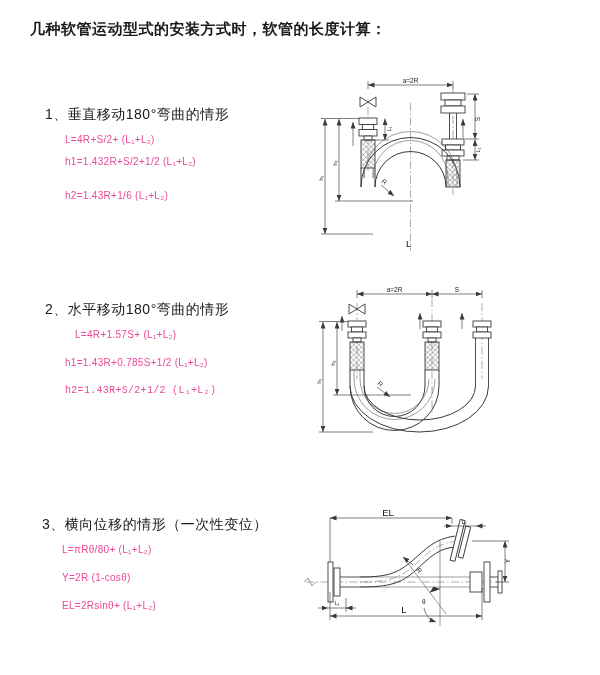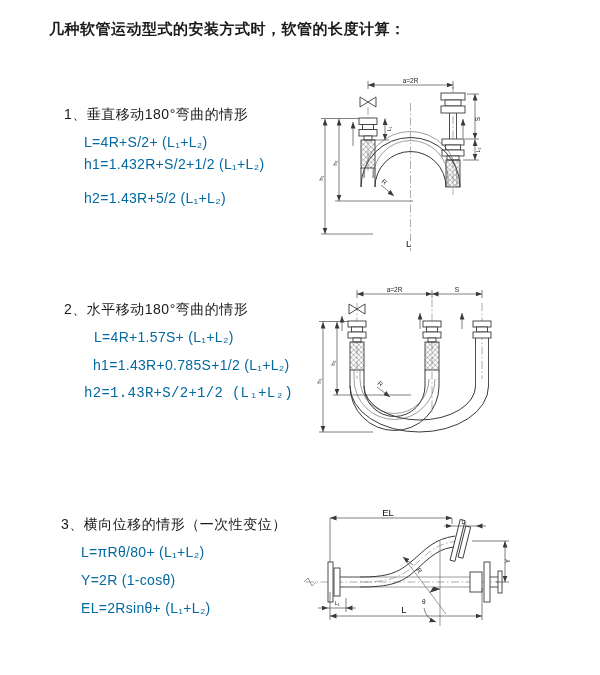--- a/index.html
+++ b/index.html
@@ -1,21 +1,21 @@
 <!DOCTYPE html>
 <html><head>
 <meta charset="utf-8">
 <style>
   html,body{margin:0;padding:0;background:#ffffff;}
   .page{position:relative;width:600px;height:675px;background:#ffffff;overflow:hidden;
         font-family:"Liberation Sans","DejaVu Sans",sans-serif;color:#1a1a1a;}
-  .abs{position:absolute;white-space:nowrap;margin-left:19px;}
+  .abs{position:absolute;white-space:nowrap;}
   .title{font-size:15px;font-weight:bold;letter-spacing:.5px;}
   .heading{font-size:14px;letter-spacing:.5px;text-align:right;}
-  .formula{font-size:14px;letter-spacing:.3px;color:#0369a1;}
+  .formula{font-size:10px;letter-spacing:.3px;color:#ec4899;}
   svg{position:absolute;overflow:visible;}
   .ln{stroke:#3a3a3a;stroke-width:.9;fill:none;}
   .fl{stroke:#3a3a3a;stroke-width:.9;fill:#ffffff;}
   .dim{stroke:#3a3a3a;stroke-width:.65;fill:none;}
   .cl{stroke:#777;stroke-width:.6;fill:none;stroke-dasharray:8 2.5 1.5 2.5;}
   .hose{stroke:#3a3a3a;stroke-width:1;fill:none;}
   .hose2{stroke:#5a5a5a;stroke-width:.6;fill:none;}
   .thin{stroke:#555;stroke-width:.6;fill:none;}
   .dl{font-size:6.5px;fill:#222;}
   .dls{font-size:5.5px;fill:#222;}
@@ -24,25 +24,25 @@
 </head>
 <body>
 
 <div class="page">
 
   <div class="abs title" style="left:30px;top:20px;">几种软管运动型式的安装方式时，软管的长度计算：</div>
 
   <div class="abs heading" style="left:45px;top:106px;">1、垂直移动180°弯曲的情形</div>
   <div class="abs formula" style="left:65px;top:134px;">L=4R+S/2+ (L₁+L₂)</div>
   <div class="abs formula" style="left:65px;top:156px;">h1=1.432R+S/2+1/2 (L₁+L₂)</div>
-  <div class="abs formula" style="left:65px;top:190px;">h2=1.43R+5/2 (L₁+L₂)</div>
+  <div class="abs formula" style="left:65px;top:190px;">h2=1.43R+1/6 (L₁+L₂)</div>
 
   <div class="abs heading" style="left:45px;top:301px;">2、水平移动180°弯曲的情形</div>
   <div class="abs formula" style="left:75px;top:329px;">L=4R+1.57S+ (L₁+L₂)</div>
-  <div class="abs formula" style="left:74px;top:357px;text-align:center;">h1=1.43R+0.785S+1/2 (L₁+L₂)</div>
+  <div class="abs formula" style="left:65px;top:357px;text-align:center;">h1=1.43R+0.785S+1/2 (L₁+L₂)</div>
   <div class="abs formula" style="left:65px;top:385px;font-family:Liberation Mono, monospace;">h2=1.43R+S/2+1/2 (L₁+L₂)</div>
 
   <div class="abs heading" style="left:42px;top:516px;">3、横向位移的情形（一次性变位）</div>
   <div class="abs formula" style="left:62px;top:544px;">L=πRθ/80+ (L₁+L₂)</div>
   <div class="abs formula" style="left:62px;top:572px;text-align:center;">Y=2R (1-cosθ)</div>
   <div class="abs formula" style="left:62px;top:600px;">EL=2Rsinθ+ (L₁+L₂)</div>
 
   <svg style="left:315px;top:75px;" width="260" height="180" viewBox="0 0 260 180">
     <defs>
       <marker id="d1a" markerWidth="8" markerHeight="6" refX="6.5" refY="2.5" orient="auto-start-reverse" markerUnits="userSpaceOnUse">

